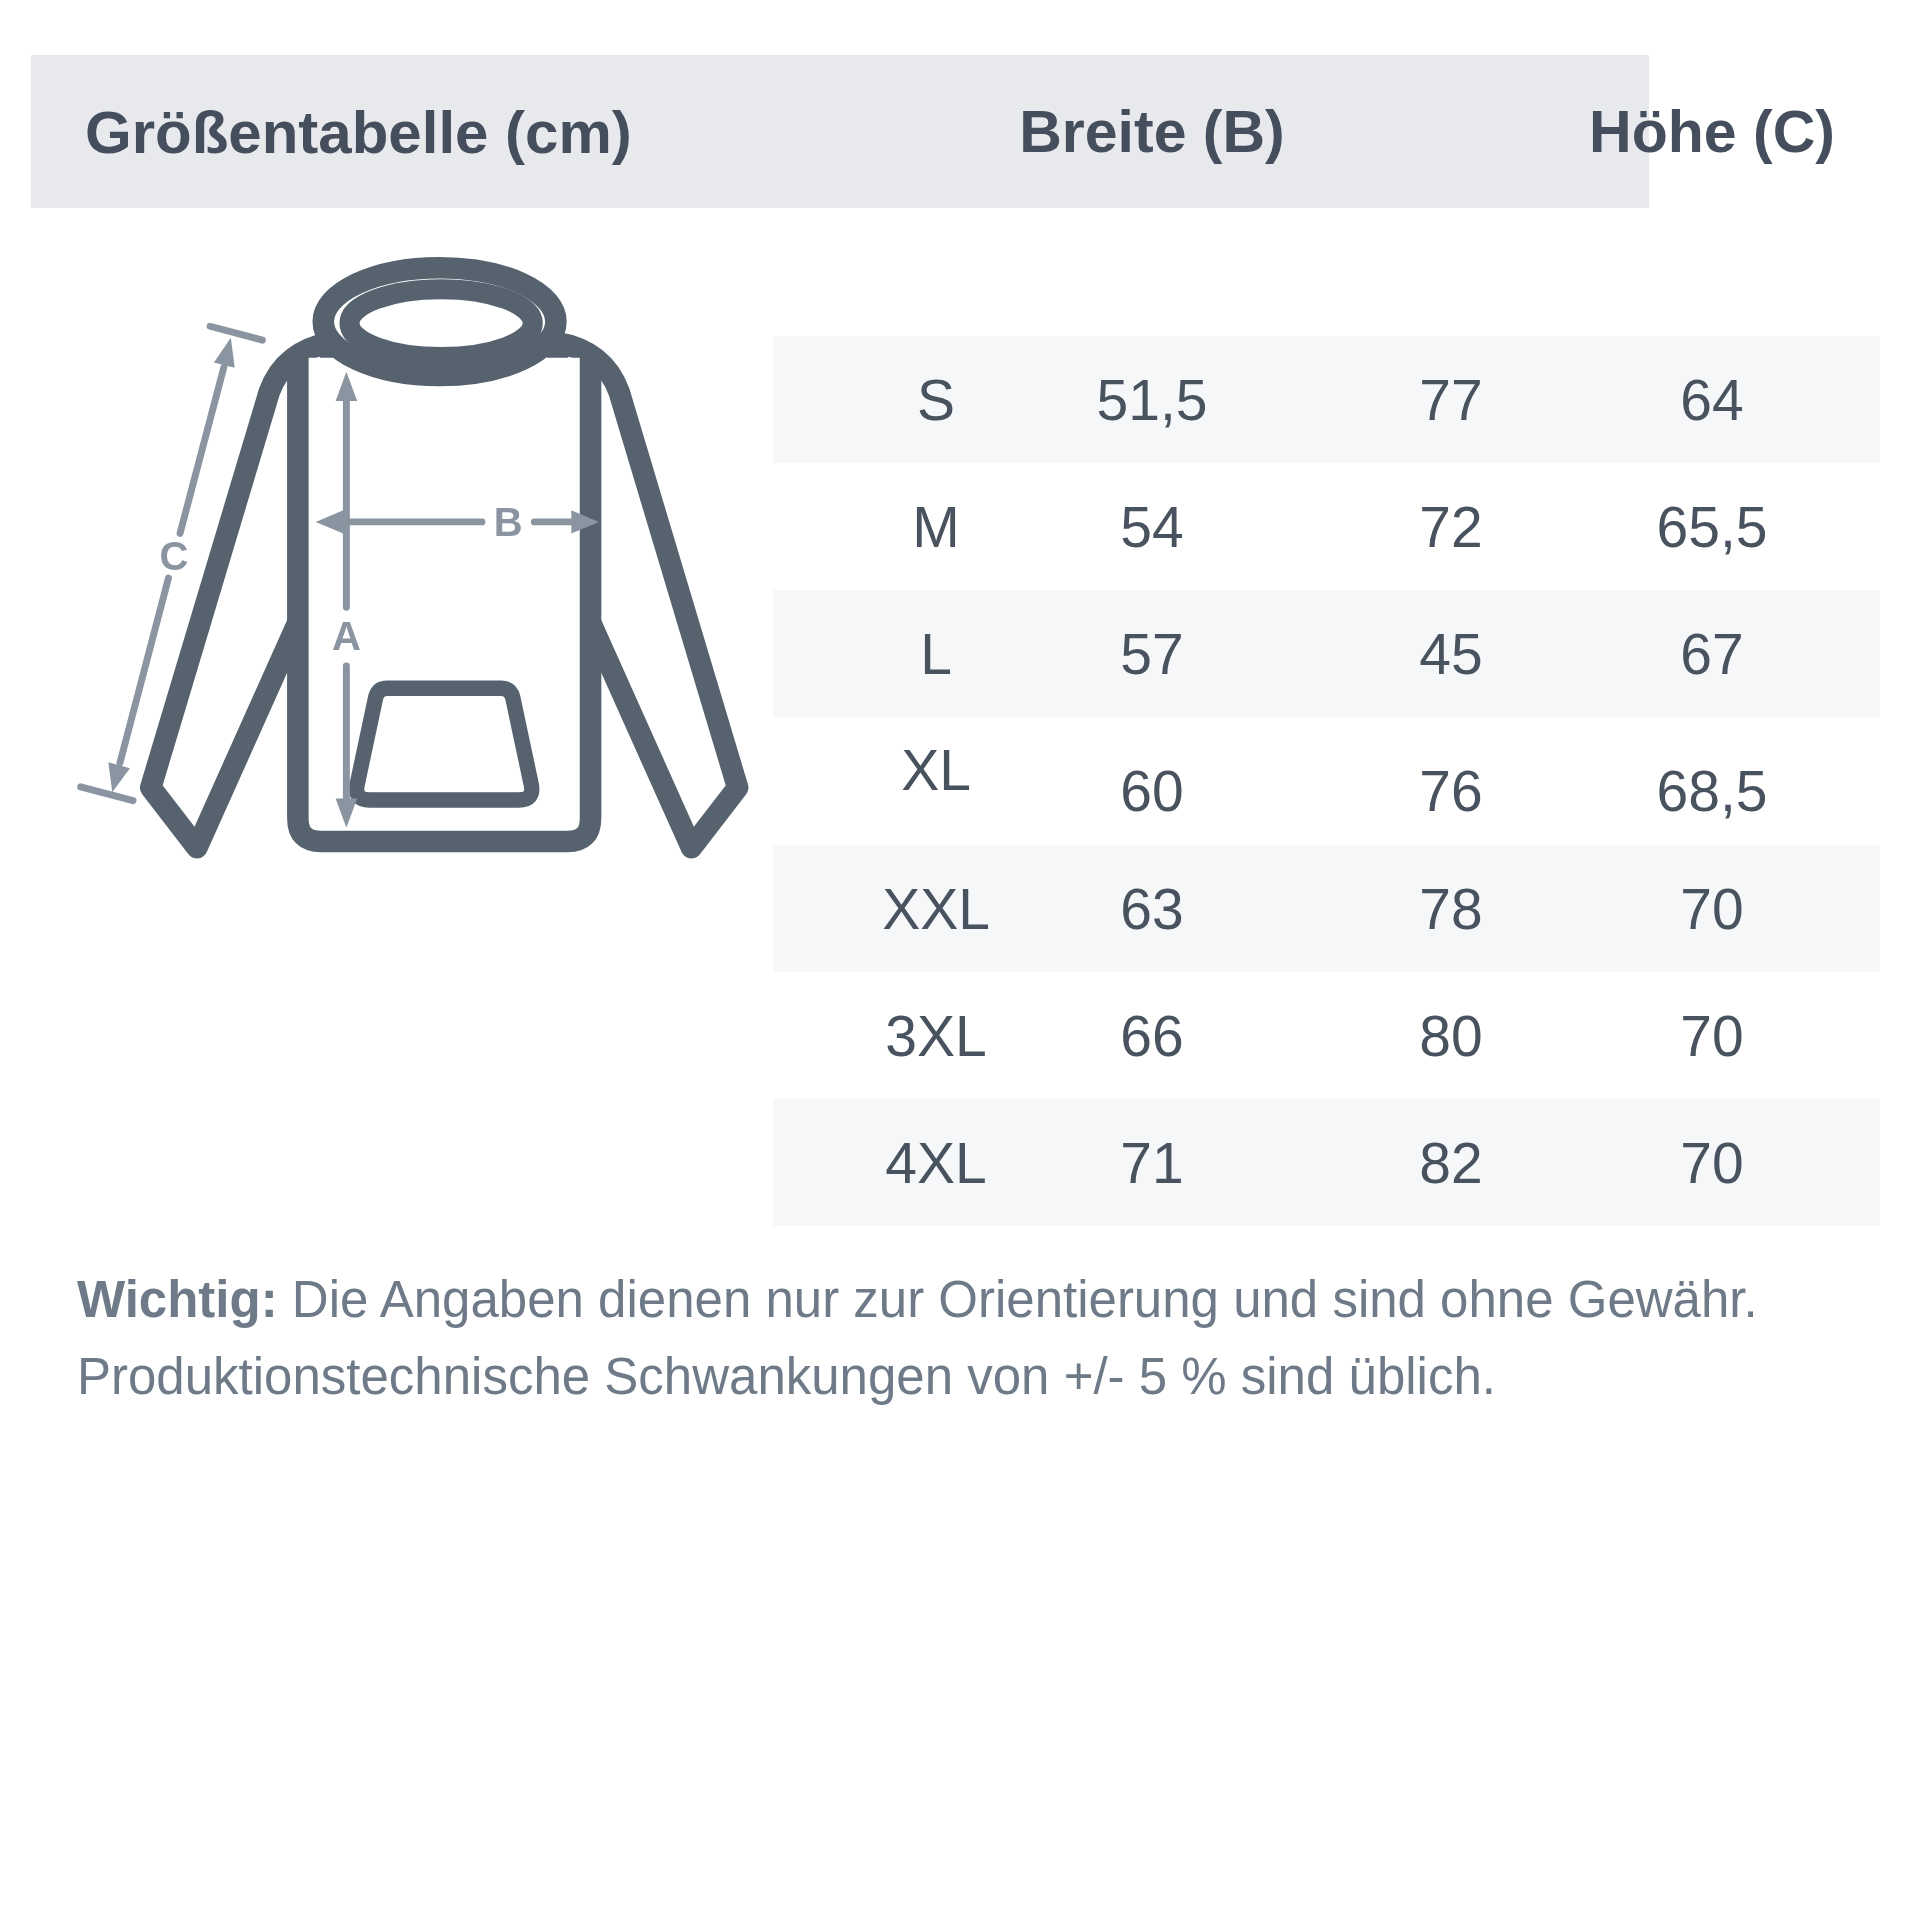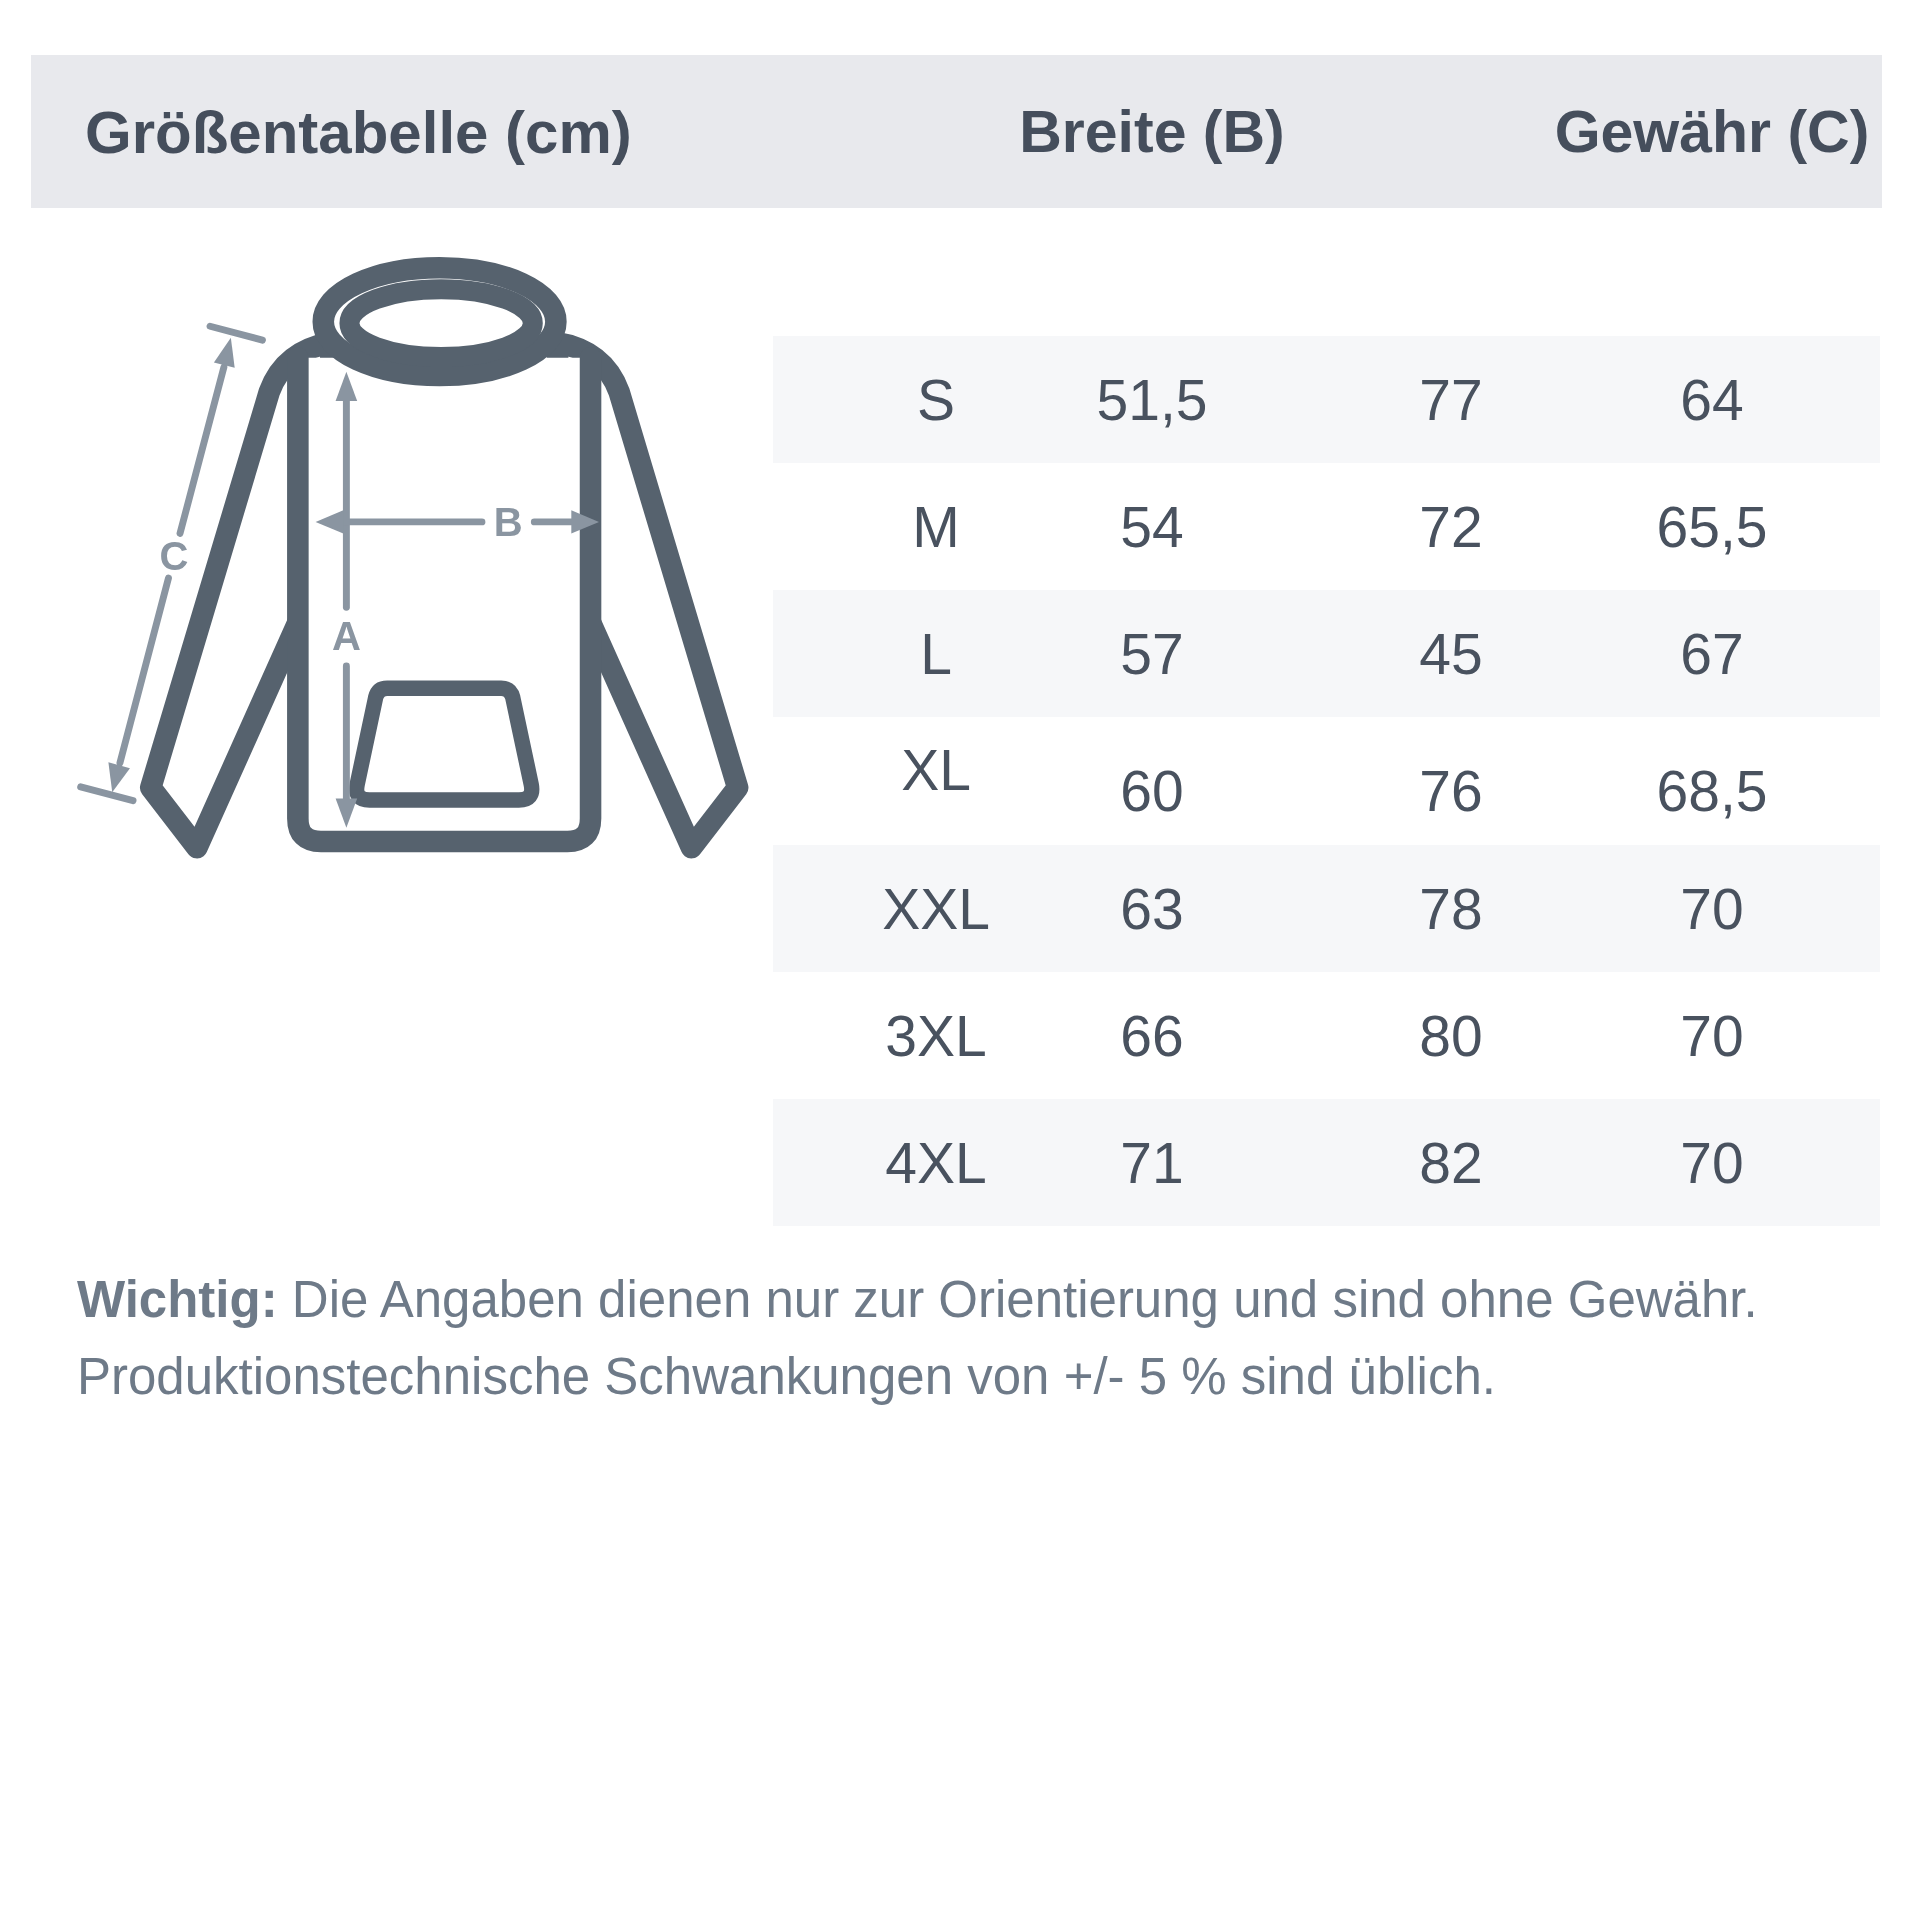--- a/index.html
+++ b/index.html
@@ -5,21 +5,21 @@
   html,body{margin:0;padding:0;background:#ffffff;}
   .canvas{
     position:relative;
     width:1926px;height:1926px;
     background:#ffffff;
     font-family:"Liberation Sans","DejaVu Sans",sans-serif;
     overflow:hidden;
   }
   
   .header-bar{
-    position:absolute;left:31px;top:55px;width:1851px;height:153px;
+    position:absolute;left:31px;top:55px;width:1618px;height:153px;
     background:#e8e9ed;
   }
   .title{
     position:absolute;left:54px;top:50%;transform:translateY(-50%);
     font-size:60px;font-weight:bold;color:#454e5c;white-space:nowrap;
   }
   .col-h{
     position:absolute;top:50%;transform:translate(-50%,-50%);
     font-size:59px;font-weight:bold;color:#454e5c;white-space:nowrap;text-align:center;
   }
@@ -51,21 +51,21 @@
   .footer .bold{font-weight:bold;}
 </style>
 </head>
 <body>
 
 <div class="canvas">
 
   <div class="header-bar">
     <div class="title">Größentabelle (cm)</div>
     <div class="col-h b">Breite (B)</div>
-    <div class="col-h c">Gewähr (C)</div>
+    <div class="col-h c">Höhe (C)</div>
   </div>
 
   <svg class="diagram" viewBox="0 0 940 880">
     <g fill="#ffffff" stroke="#56626e" stroke-width="28" stroke-linejoin="round" stroke-linecap="round">
       <path d="M372,164 Q310,174 290,228 L136,742 L196,820 L334,512 Z"></path>
       <path d="M662,164 Q724,174 744,228 L898,742 L838,820 L700,512 Z"></path>
       <path d="M327,184 L327,782 Q327,812 357,812 L677,812 Q707,812 707,782 L707,184"></path>
       <ellipse cx="511" cy="137" rx="151" ry="70"></ellipse>
       <ellipse cx="513" cy="139" rx="119" ry="44" stroke-width="26"></ellipse>
       <path stroke-width="20" d="M443,613 L591,613 Q603,613 606,625 L630,738 Q634,758 614,758 L420,758 Q400,758 404,738 L428,625 Q431,613 443,613 Z"></path>

